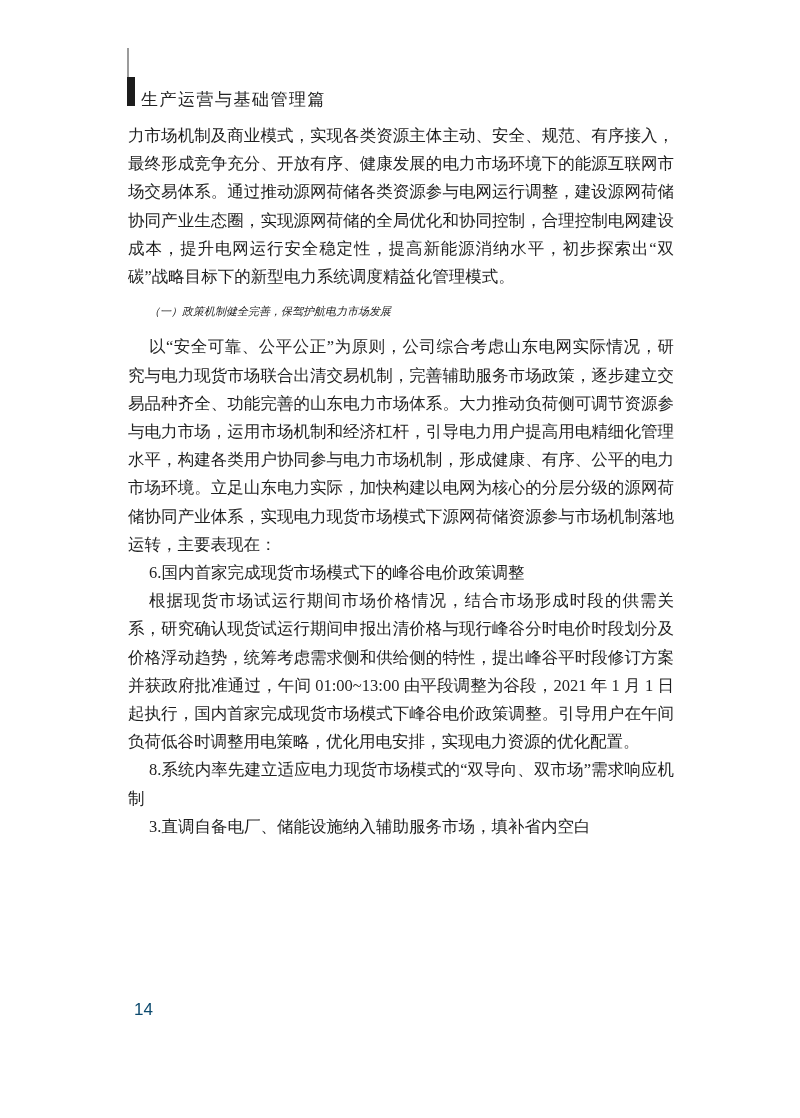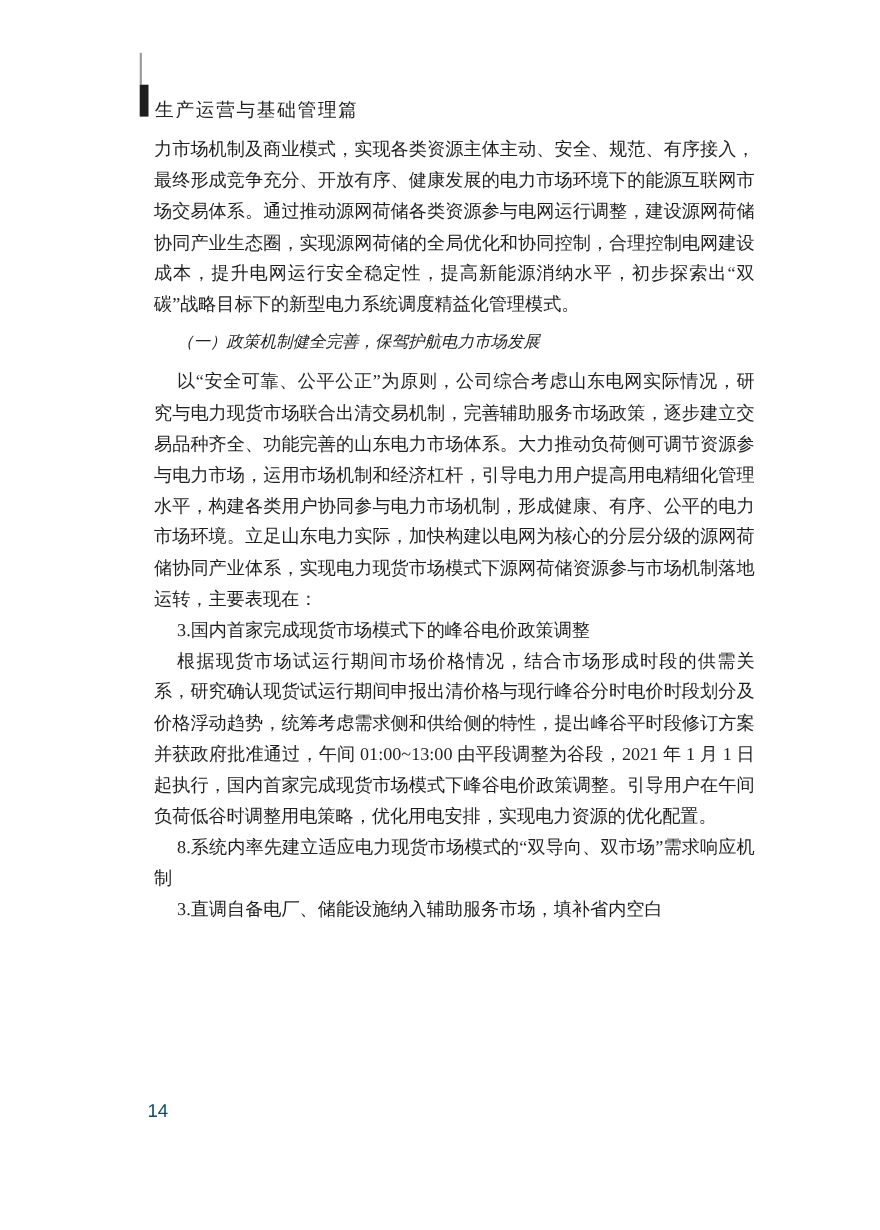--- a/index.html
+++ b/index.html
@@ -27,34 +27,34 @@
   .header-label {
     position: absolute;
     left: 141px; top: 88px;
     font-size: 17px;
     letter-spacing: 1.5px;
     color: #222222;
     white-space: nowrap;
   }
   .body-text {
     position: absolute;
-    left: 140px; top: 122px;
+    left: 128px; top: 122px;
     width: 546px;
     font-size: 16.5px;
     line-height: 28.2px;
     text-align: justify;
     text-justify: inter-ideograph;
   }
   .body-text p {
     margin: 0;
     text-indent: 21px;
   }
   .body-text p.flush { text-indent: 0; }
   .section-heading {
-    font-size: 15px;
+    font-size: 11px;
     font-weight: normal;
     font-style: italic;
     font-family: "Liberation Serif", "DejaVu Serif", serif;
     margin: 6px 0 8px 0;
     text-indent: 21px;
     line-height: 28.2px;
   }
   .page-number {
     position: absolute;
     left: 134px; top: 1000px;
@@ -72,21 +72,21 @@
   <div class="marker-block"></div>
   <div class="header-label">生产运营与基础管理篇</div>
 
   <main class="body-text">
     <p class="flush">力市场机制及商业模式，实现各类资源主体主动、安全、规范、有序接入，最终形成竞争充分、开放有序、健康发展的电力市场环境下的能源互联网市场交易体系。通过推动源网荷储各类资源参与电网运行调整，建设源网荷储协同产业生态圈，实现源网荷储的全局优化和协同控制，合理控制电网建设成本，提升电网运行安全稳定性，提高新能源消纳水平，初步探索出“双碳”战略目标下的新型电力系统调度精益化管理模式。</p>
 
     <h2 class="section-heading">（一）政策机制健全完善，保驾护航电力市场发展</h2>
 
     <p>以“安全可靠、公平公正”为原则，公司综合考虑山东电网实际情况，研究与电力现货市场联合出清交易机制，完善辅助服务市场政策，逐步建立交易品种齐全、功能完善的山东电力市场体系。大力推动负荷侧可调节资源参与电力市场，运用市场机制和经济杠杆，引导电力用户提高用电精细化管理水平，构建各类用户协同参与电力市场机制，形成健康、有序、公平的电力市场环境。立足山东电力实际，加快构建以电网为核心的分层分级的源网荷储协同产业体系，实现电力现货市场模式下源网荷储资源参与市场机制落地运转，主要表现在：</p>
 
-    <p>3.国内首家完成现货市场模式下的峰谷电价政策调整</p>
+    <p>6.国内首家完成现货市场模式下的峰谷电价政策调整</p>
 
     <p>根据现货市场试运行期间市场价格情况，结合市场形成时段的供需关系，研究确认现货试运行期间申报出清价格与现行峰谷分时电价时段划分及价格浮动趋势，统筹考虑需求侧和供给侧的特性，提出峰谷平时段修订方案并获政府批准通过，午间 01:00~13:00 由平段调整为谷段，2021 年 1 月 1 日起执行，国内首家完成现货市场模式下峰谷电价政策调整。引导用户在午间负荷低谷时调整用电策略，优化用电安排，实现电力资源的优化配置。</p>
 
     <p>8.系统内率先建立适应电力现货市场模式的“双导向、双市场”需求响应机制</p>
 
 
     <p>3.直调自备电厂、储能设施纳入辅助服务市场，填补省内空白</p>
 
   </main>
 

